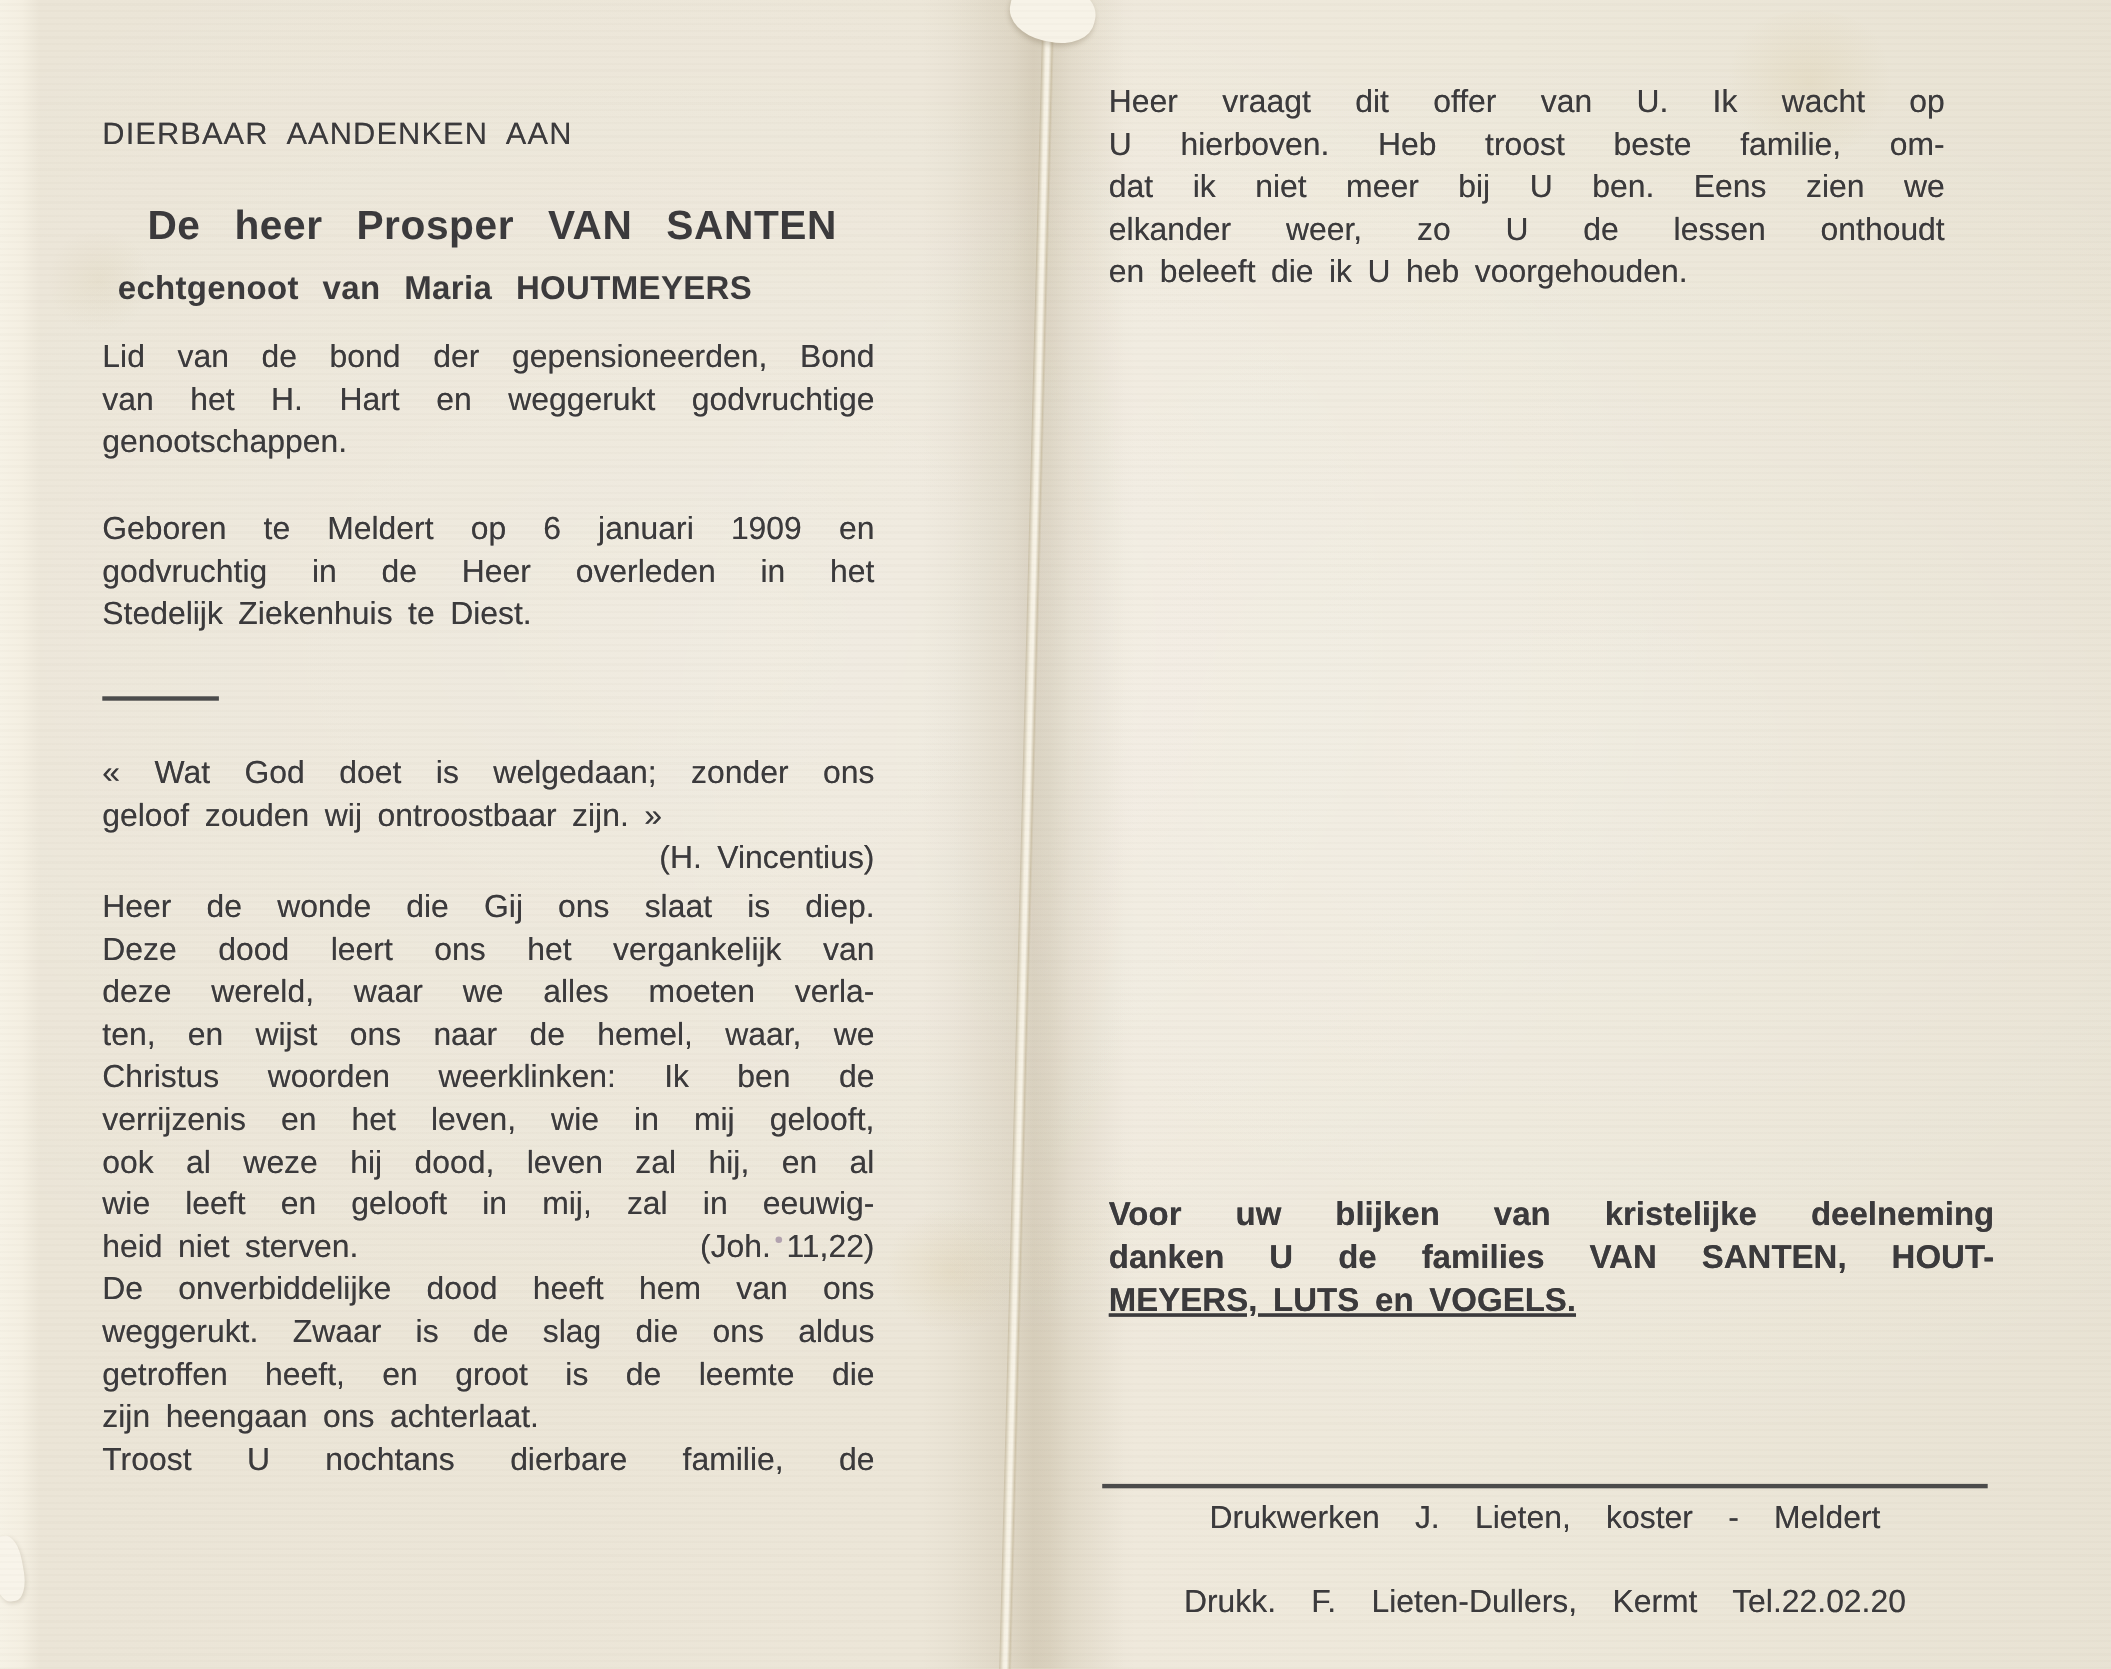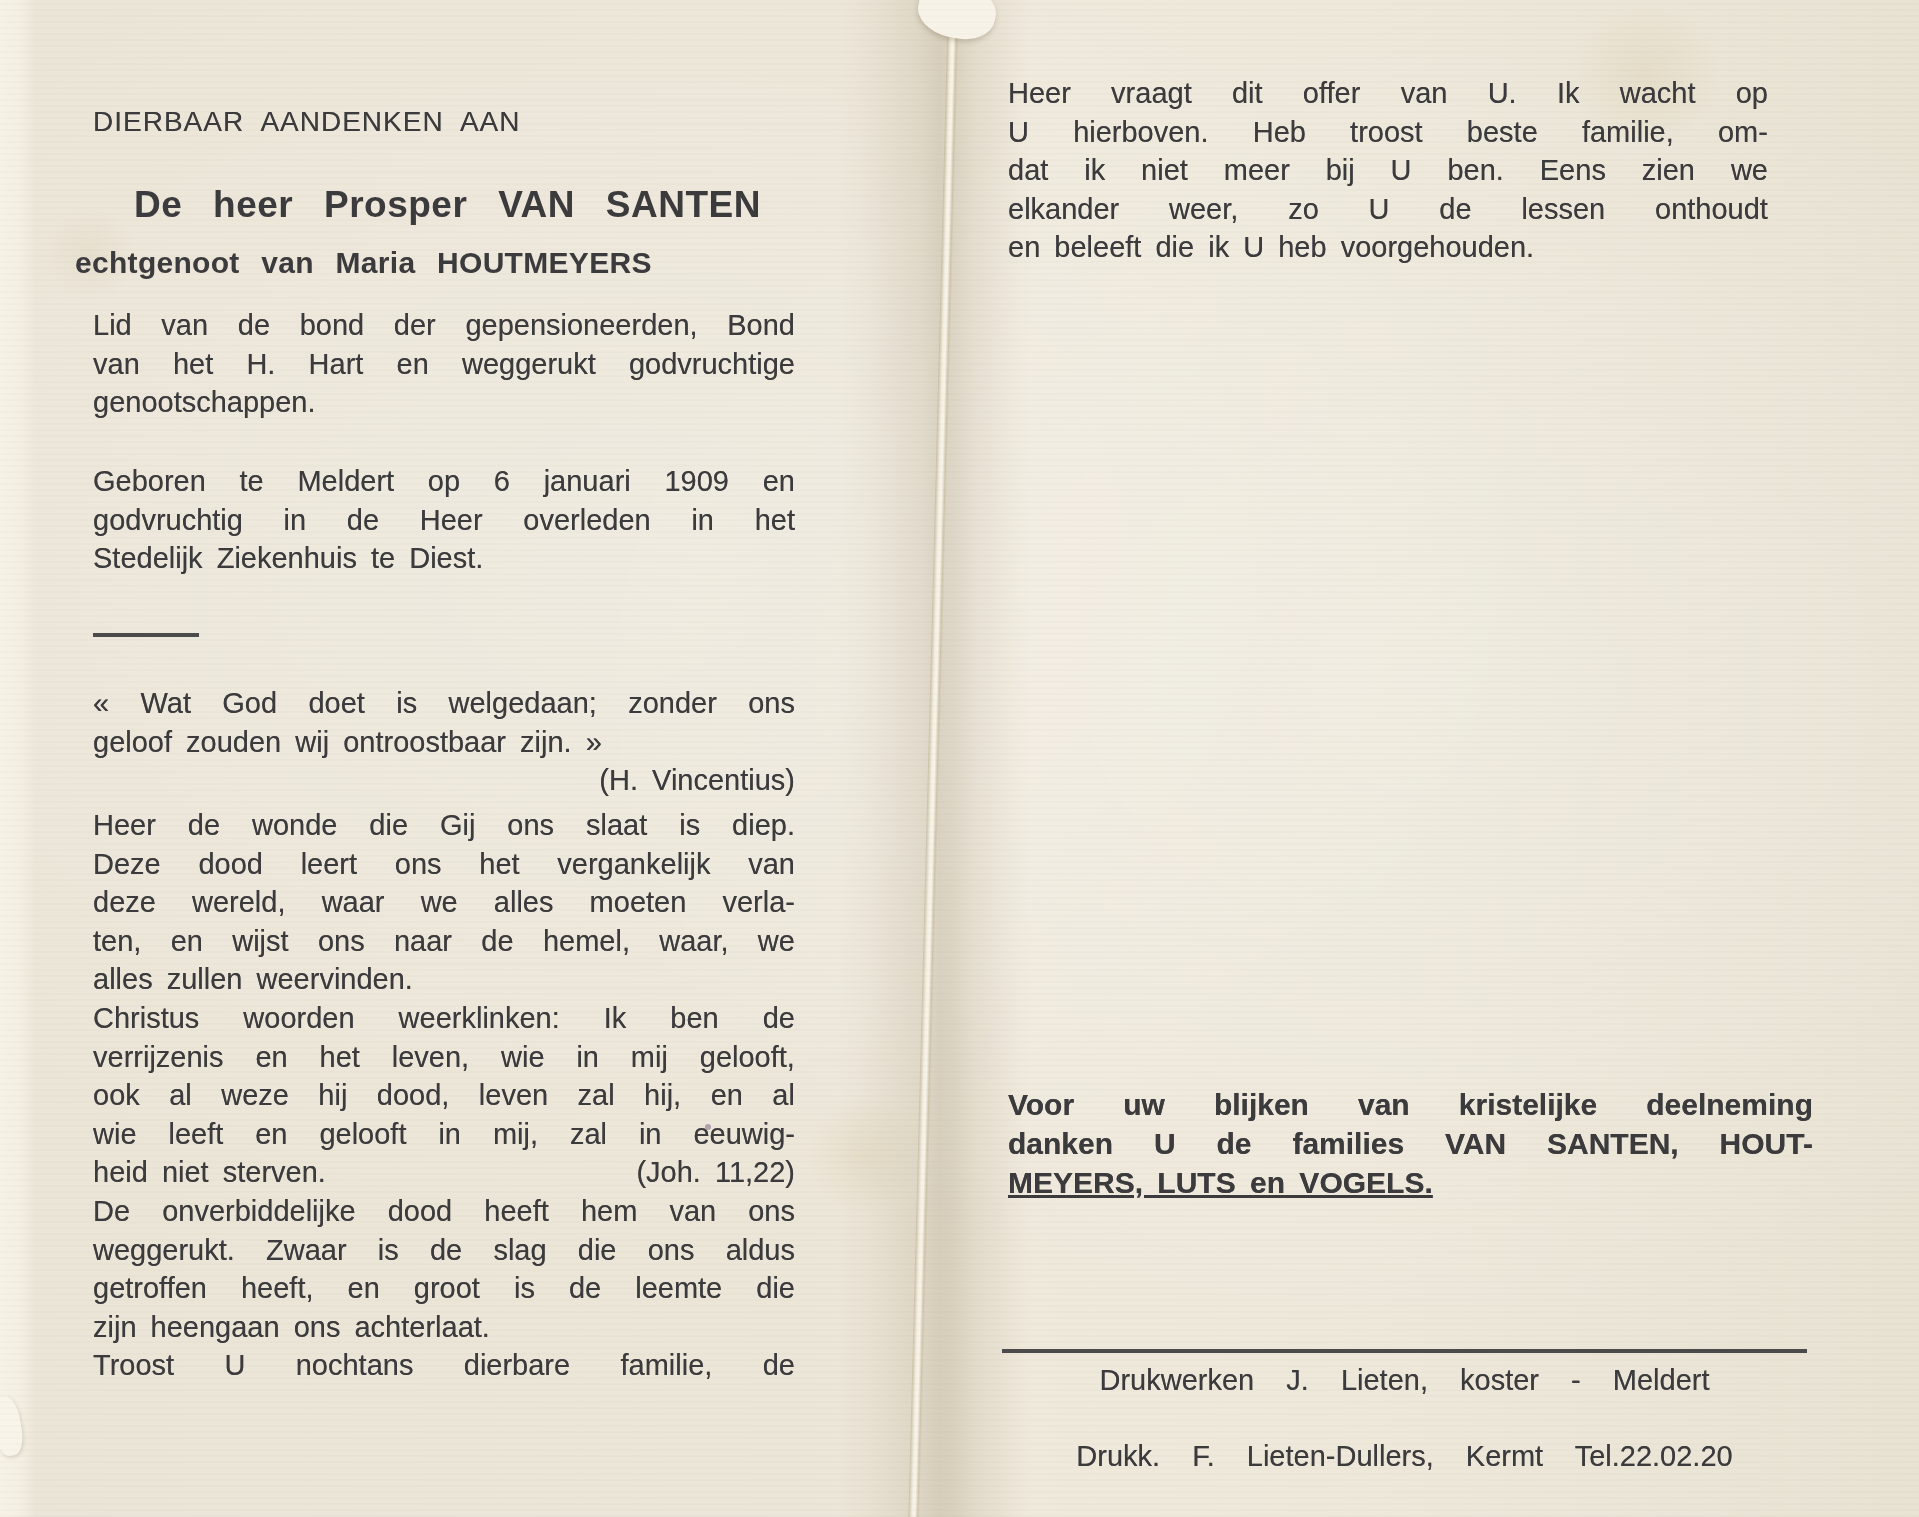--- a/index.html
+++ b/index.html
@@ -46,21 +46,21 @@
   .page{position:absolute;inset:0;color:var(--ink,#3b3a3c);}
   .block{position:absolute;}
   .para .line{line-height:38.6px;font-size:29px;word-spacing:6px;
     text-shadow:0 0 0.5px rgba(59,58,60,0.65);white-space:nowrap;}
   .para .line.just{display:flex;justify-content:space-between;word-spacing:0;white-space:normal;}
   .para .line.split{display:flex;justify-content:space-between;}
 
   .l-header{left:93px;top:106px;font-size:28px;letter-spacing:1px;word-spacing:9px;
     text-shadow:0 0 0.5px rgba(59,58,60,0.6);}
   .l-name{left:93px;top:184px;font-size:37px;font-weight:700;word-spacing:20px;letter-spacing:0.5px;margin-left:41px;}
-  .l-spouse{left:75px;top:246px;font-size:30px;font-weight:700;word-spacing:13px;letter-spacing:0.3px;}
+  .l-spouse{left:107px;top:246px;font-size:30px;font-weight:700;word-spacing:13px;letter-spacing:0.3px;}
   .l-membership{left:93px;top:306px;width:702px;}
   .l-birth{left:93px;top:462px;width:702px;}
   .l-divider{left:93px;top:633px;width:106px;height:4px;background:var(--rule,#4b4b4b);}
   .l-quote{left:93px;top:684px;width:702px;}
   .l-body{left:93px;top:806px;width:702px;}
 
   .r-cont{left:1008px;top:74px;width:760px;}
   .r-thanks{left:1008px;top:1085px;width:805px;}
   .r-thanks .line{font-size:30px;font-weight:700;line-height:39px;
     text-shadow:0 0 0.6px rgba(45,45,47,0.7);}
@@ -179,21 +179,20 @@
           <span>ten,</span>
           <span>en</span>
           <span>wijst</span>
           <span>ons</span>
           <span>naar</span>
           <span>de</span>
           <span>hemel,</span>
           <span>waar,</span>
           <span>we</span>
         </div>
-        <div class="line" style="text-align: left;">alles zullen weervinden.</div>
         <div class="line just">
           <span>Christus</span>
           <span>woorden</span>
           <span>weerklinken:</span>
           <span>Ik</span>
           <span>ben</span>
           <span>de</span>
         </div>
         <div class="line just">
           <span>verrijzenis</span>

